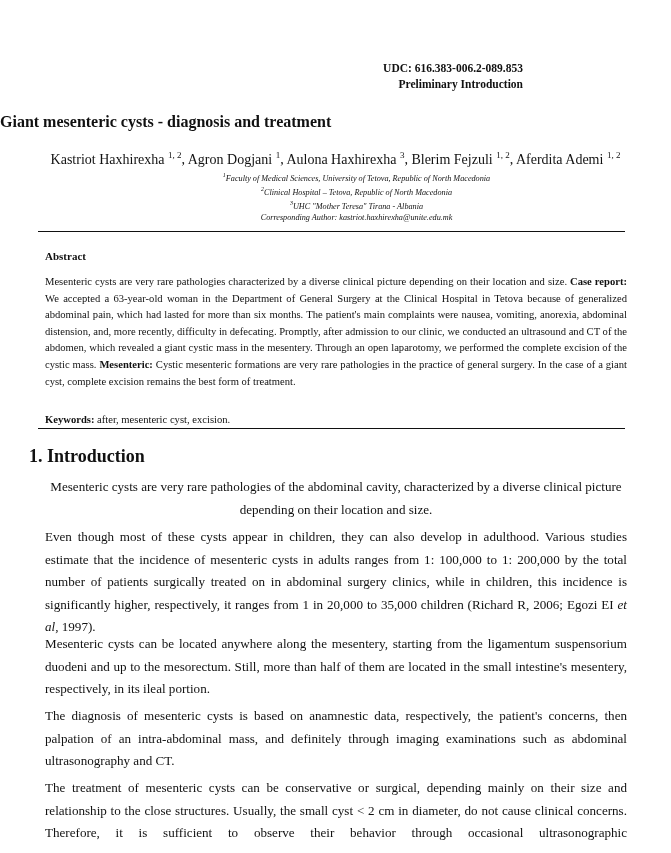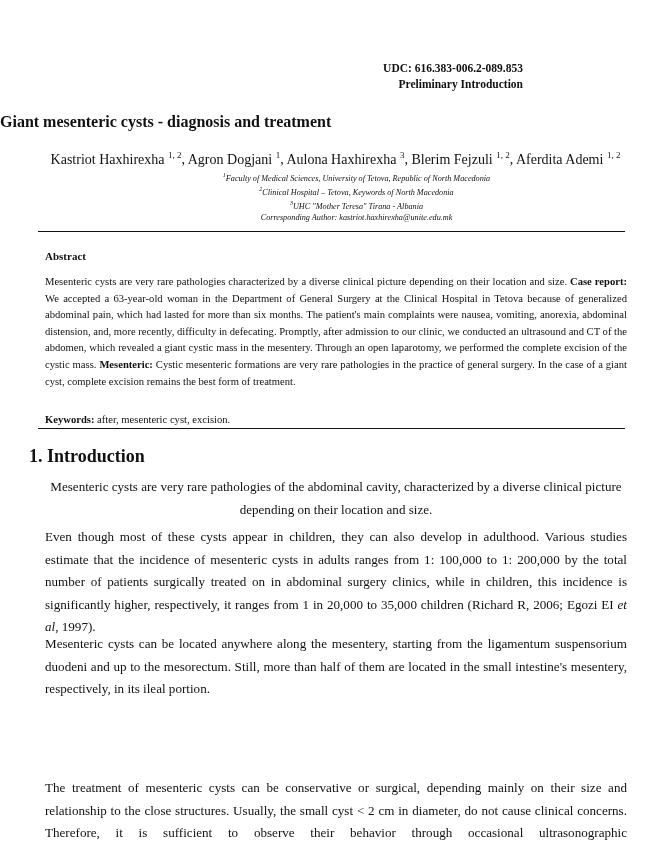--- a/index.html
+++ b/index.html
@@ -66,21 +66,21 @@
   </div>
 
   <div class="title">Giant mesenteric cysts - diagnosis and treatment</div>
 
   <div class="authors">
     <span><span>Kastriot Haxhirexha</span> <sup>1, 2</sup></span>, <span><span>Agron Dogjani</span> <sup>1</sup></span>, <span><span>Aulona Haxhirexha</span> <sup>3</sup></span>, <span><span>Blerim Fejzuli</span> <sup>1, 2</sup></span>, <span><span>Aferdita Ademi</span> <sup>1, 2</sup></span>
   </div>
 
   <div class="affils">
     <div><sup>1</sup><span>Faculty of Medical Sciences, University of Tetova, Republic of North Macedonia</span></div>
-    <div><sup>2</sup><span>Clinical Hospital – Tetova, Keywords of North Macedonia</span></div>
+    <div><sup>2</sup><span>Clinical Hospital – Tetova, Republic of North Macedonia</span></div>
     <div><sup>3</sup><span>UHC "Mother Teresa" Tirana - Albania</span></div>
     <div>Corresponding Author: kastriot.haxhirexha@unite.edu.mk</div>
   </div>
 
   <div class="rule r1"></div>
 
   <div class="abs-head">Abstract</div>
 
   <div class="abs-text">
     <span>Mesenteric cysts are very rare pathologies characterized by a diverse clinical picture depending on their location and size.</span>
@@ -100,16 +100,17 @@
   <div class="h1">1. Introduction</div>
 
   <div class="body-text p1" style="text-align:center;">Mesenteric cysts are very rare pathologies of the abdominal cavity, characterized by a diverse clinical picture depending on their location and size.</div>
 
   <div class="body-text p2">
     <span>Even though most of these cysts appear in children, they can also develop in adulthood. Various studies estimate that the incidence of mesenteric cysts in adults ranges from 1: 100,000 to 1: 200,000 by the total number of patients surgically treated on in abdominal surgery clinics, while in children, this incidence is significantly higher, respectively, it ranges from 1 in 20,000 to 35,000 children (Richard R, 2006; Egozi EI </span><i>et al</i><span>, 1997).</span>
   </div>
 
   <div class="body-text p3">Mesenteric cysts can be located anywhere along the mesentery, starting from the ligamentum suspensorium duodeni and up to the mesorectum. Still, more than half of them are located in the small intestine's mesentery, respectively, in its ileal portion.</div>
 
+  <div class="body-text p4">The diagnosis of mesenteric cysts is based on anamnestic data, respectively, the patient's concerns, then palpation of an intra-abdominal mass, and definitely through imaging examinations such as abdominal ultrasonography and CT.</div>
 
   <div class="body-text p5 last-line-justify">The treatment of mesenteric cysts can be conservative or surgical, depending mainly on their size and relationship to the close structures. Usually, the small cyst &lt; 2 cm in diameter, do not cause clinical concerns. Therefore, it is sufficient to observe their behavior through occasional ultrasonographic</div>
 
 </div>
 
 </body></html>

